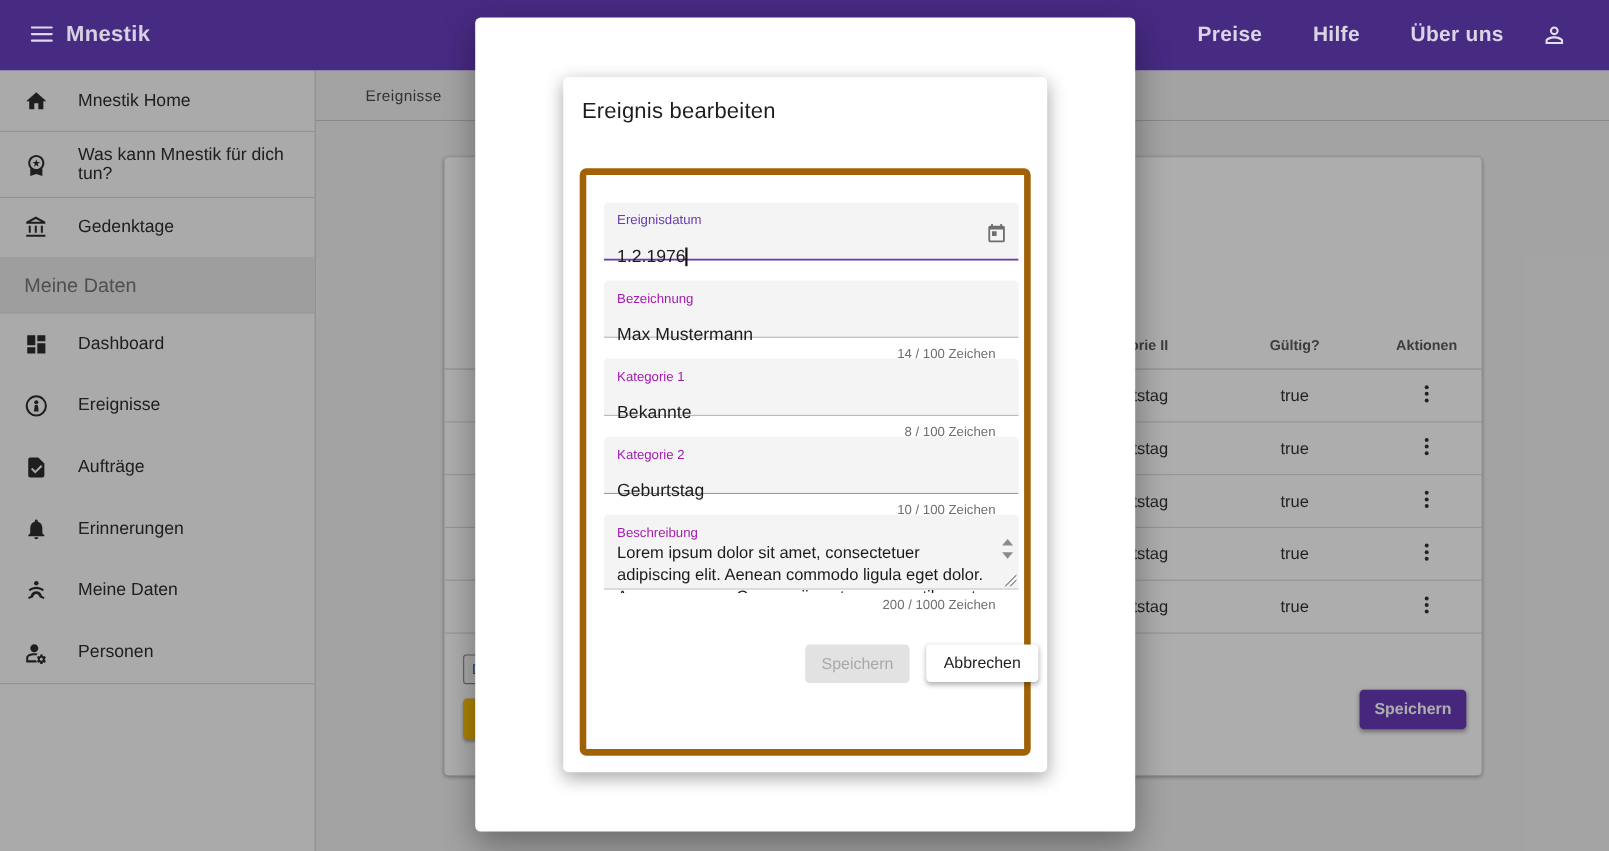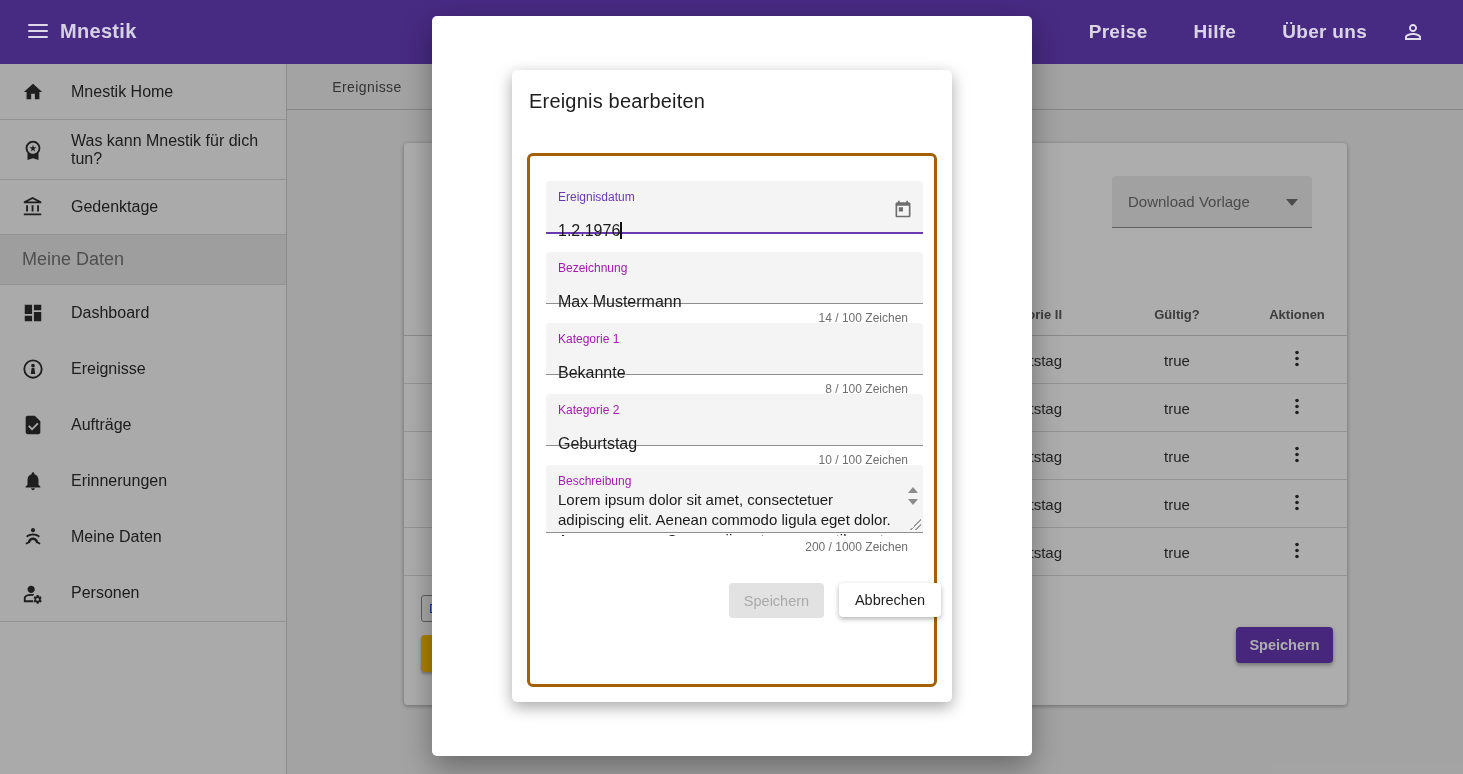--- a/index.html
+++ b/index.html
@@ -48,21 +48,21 @@
 
   
   .scrim { position:absolute; left:0; top:64px; width:1463px; height:710px; background:rgba(0,0,0,.32); z-index:40; }
 
   
   .dlg-outer { position:absolute; left:432px; top:16px; width:600px; height:740px; background:#fff; border-radius:5px;
                box-shadow:0 12px 30px rgba(0,0,0,.35); z-index:60; }
   .dlg-card { position:absolute; left:80px; top:54px; width:440px; height:632px; background:#fff; border-radius:5px;
               box-shadow:0 5px 16px rgba(0,0,0,.35); }
   .dlg-title { position:absolute; left:17px; top:20px; font-size:20px; font-weight:500; color:#1d1d1d; letter-spacing:.2px; }
-  .form-card { position:absolute; left:15px; top:83px; width:410px; height:534px; border:3px solid #a16207; border-radius:6px; background:#fff;padding-left:20px; }
+  .form-card { position:absolute; left:15px; top:83px; width:410px; height:534px; border:6px solid #a16207; border-radius:6px; background:#fff;padding-left:20px; }
 
   .field { position:absolute; left:16px; width:377px; background:#f4f4f4; border-radius:4px 4px 0 0;
            border-bottom:1px solid #8f8f8f; padding:9px 12px 0 12px; cursor:text; }
   .field.focused { border-bottom:2px solid #6a3ab2; }
   .f-label { font-size:12px; color:#a21caf; line-height:14px; }
   .field.focused .f-label { color:#6a3ab2; }
   .f-value { font-size:16px; color:#1b1b1b; line-height:22px; margin-top:16px; white-space:nowrap; }
   .caret { display:inline-block; width:1.5px; height:17px; background:#111; vertical-align:text-bottom; }
   .f-counter { position:absolute; right:26px; font-size:12px; color:#6f6f6f; text-align:right; width:200px; }
   .cal-icon { position:absolute; right:10px; top:18px; cursor:pointer; }
@@ -83,24 +83,20 @@
 </style>
 </head>
 <body>
 
 <div class="main">
   <div class="tabbar">
     <div class="tab">Ereignisse</div>
   </div>
 
   <div class="card">
-    <div class="dl-select">
-      <span class="sel-label">Download Vorlage</span>
-      <span class="sel-arrow"></span>
-    </div>
 
     <div class="thead">
       <span class="c1">Kategorie II</span>
       <span class="c2">Gültig?</span>
       <span class="c3">Aktionen</span>
     </div>
 
     <div class="trow" style="top:193px;">
       <span class="c1">Geburtstag</span>
       <span class="c2">true</span>

